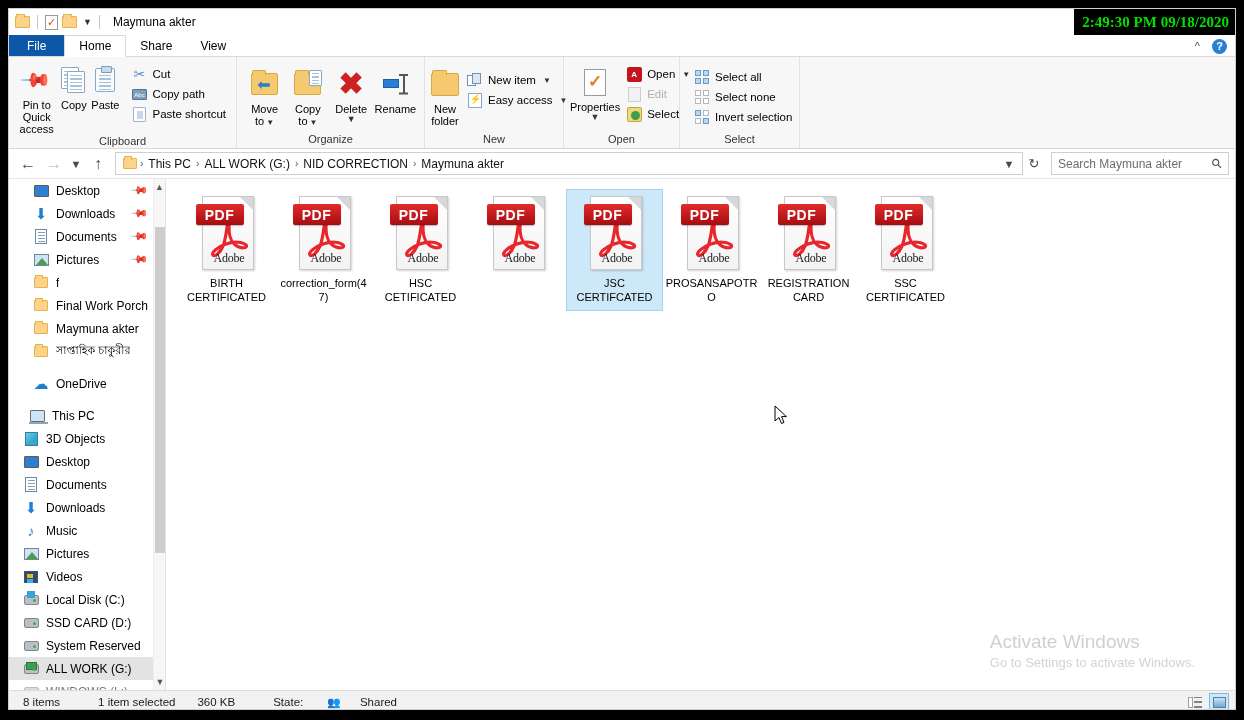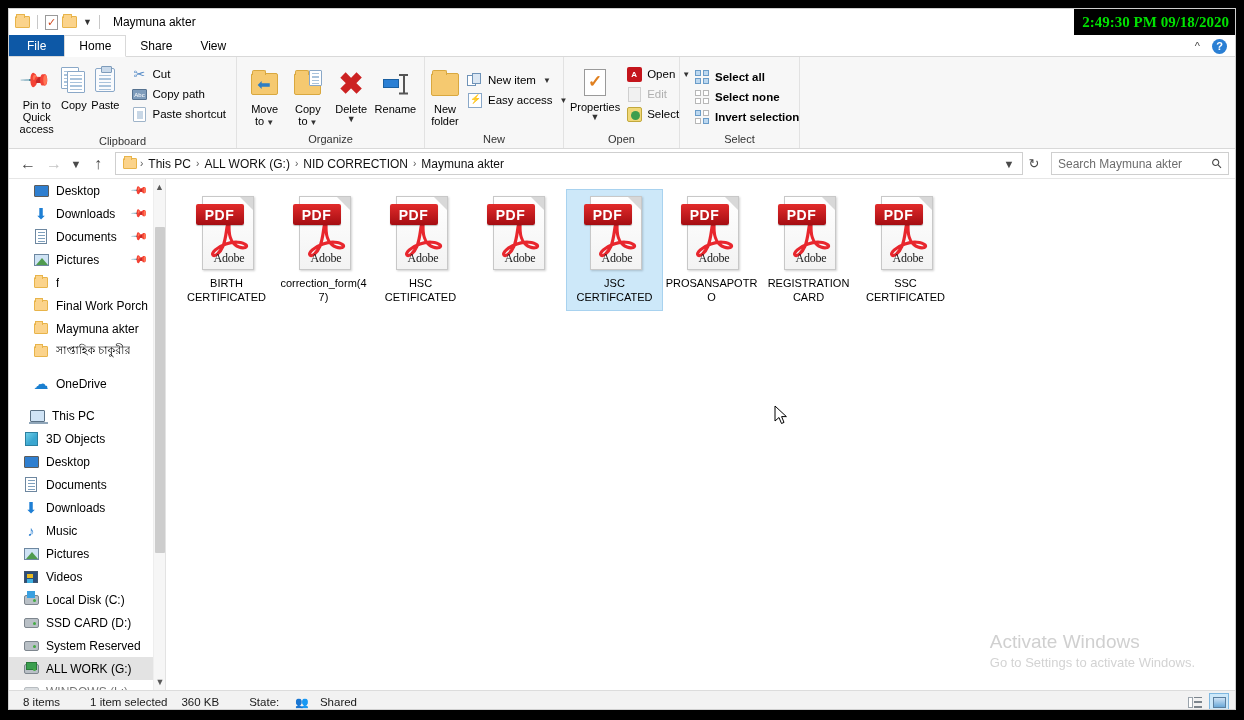--- a/index.html
+++ b/index.html
@@ -322,21 +322,21 @@
   #watermark {
     position: absolute; right: 40px; bottom: 18px; text-align: left; user-select:none;
   }
   #wm1 { font-size: 19px; color: #d0d0d0; line-height: 24px;}
   #wm2 { font-size: 13px; color: #d3d3d3; line-height: 18px;}
 
   
   #statusbar {
     position: relative; height: 23px; background: #f2f2f2;
     border-top: 1px solid #dcdcdc; display:flex; align-items:center;
-    font-size: 11.5px; color: #1a1a1a; padding-left: 14px; gap: 8px;
+    font-size: 11.5px; color: #1a1a1a; padding-left: 14px; gap: 16px;
   }
   .st { margin-right: 22px; white-space: nowrap;}
   .st.tight { margin-right: 6px;}
   .shared-ico { display:inline-block; color:#3a7fbf; font-size:11px; margin: 0 3px 0 2px;}
   #view-toggles { position:absolute; right: 6px; top: 2px; display:flex; gap: 4px; }
   .vbtn { width: 20px; height: 18px; display:flex;align-items:center;justify-content:center; }
   .vbtn.active { background:#cde8f9; border:1px solid #7fb8e0; }
   .vb-details { width:14px;height:11px; display:grid; grid-template-columns: 5px 1fr; gap:1px;}
   .vb-details .l{background:#fff;border:1px solid #9aa3ab;}
   .vb-details .r{display:flex;flex-direction:column;justify-content:space-between;}
@@ -565,21 +565,21 @@
                 </span>
             <span>Select</span>
           </div>
         </div>
       </div>
       <div class="rgroup-label">Open</div>
     </div>
 
     <div class="rgroup" style="width:120px;">
       <div class="rgroup-body" style="padding-top:7px;">
-        <div class="smallcol" style="margin-left:4px;font-weight:bold;">
+        <div class="smallcol" style="margin-left:4px;">
           <div class="smallbtn">
             <span class="ico16">
                   <span class="selgrid">
                     <div></div>
                     <div></div>
                     <div></div>
                     <div></div>
                   </span>
                 </span>
             <span>Select all</span>

